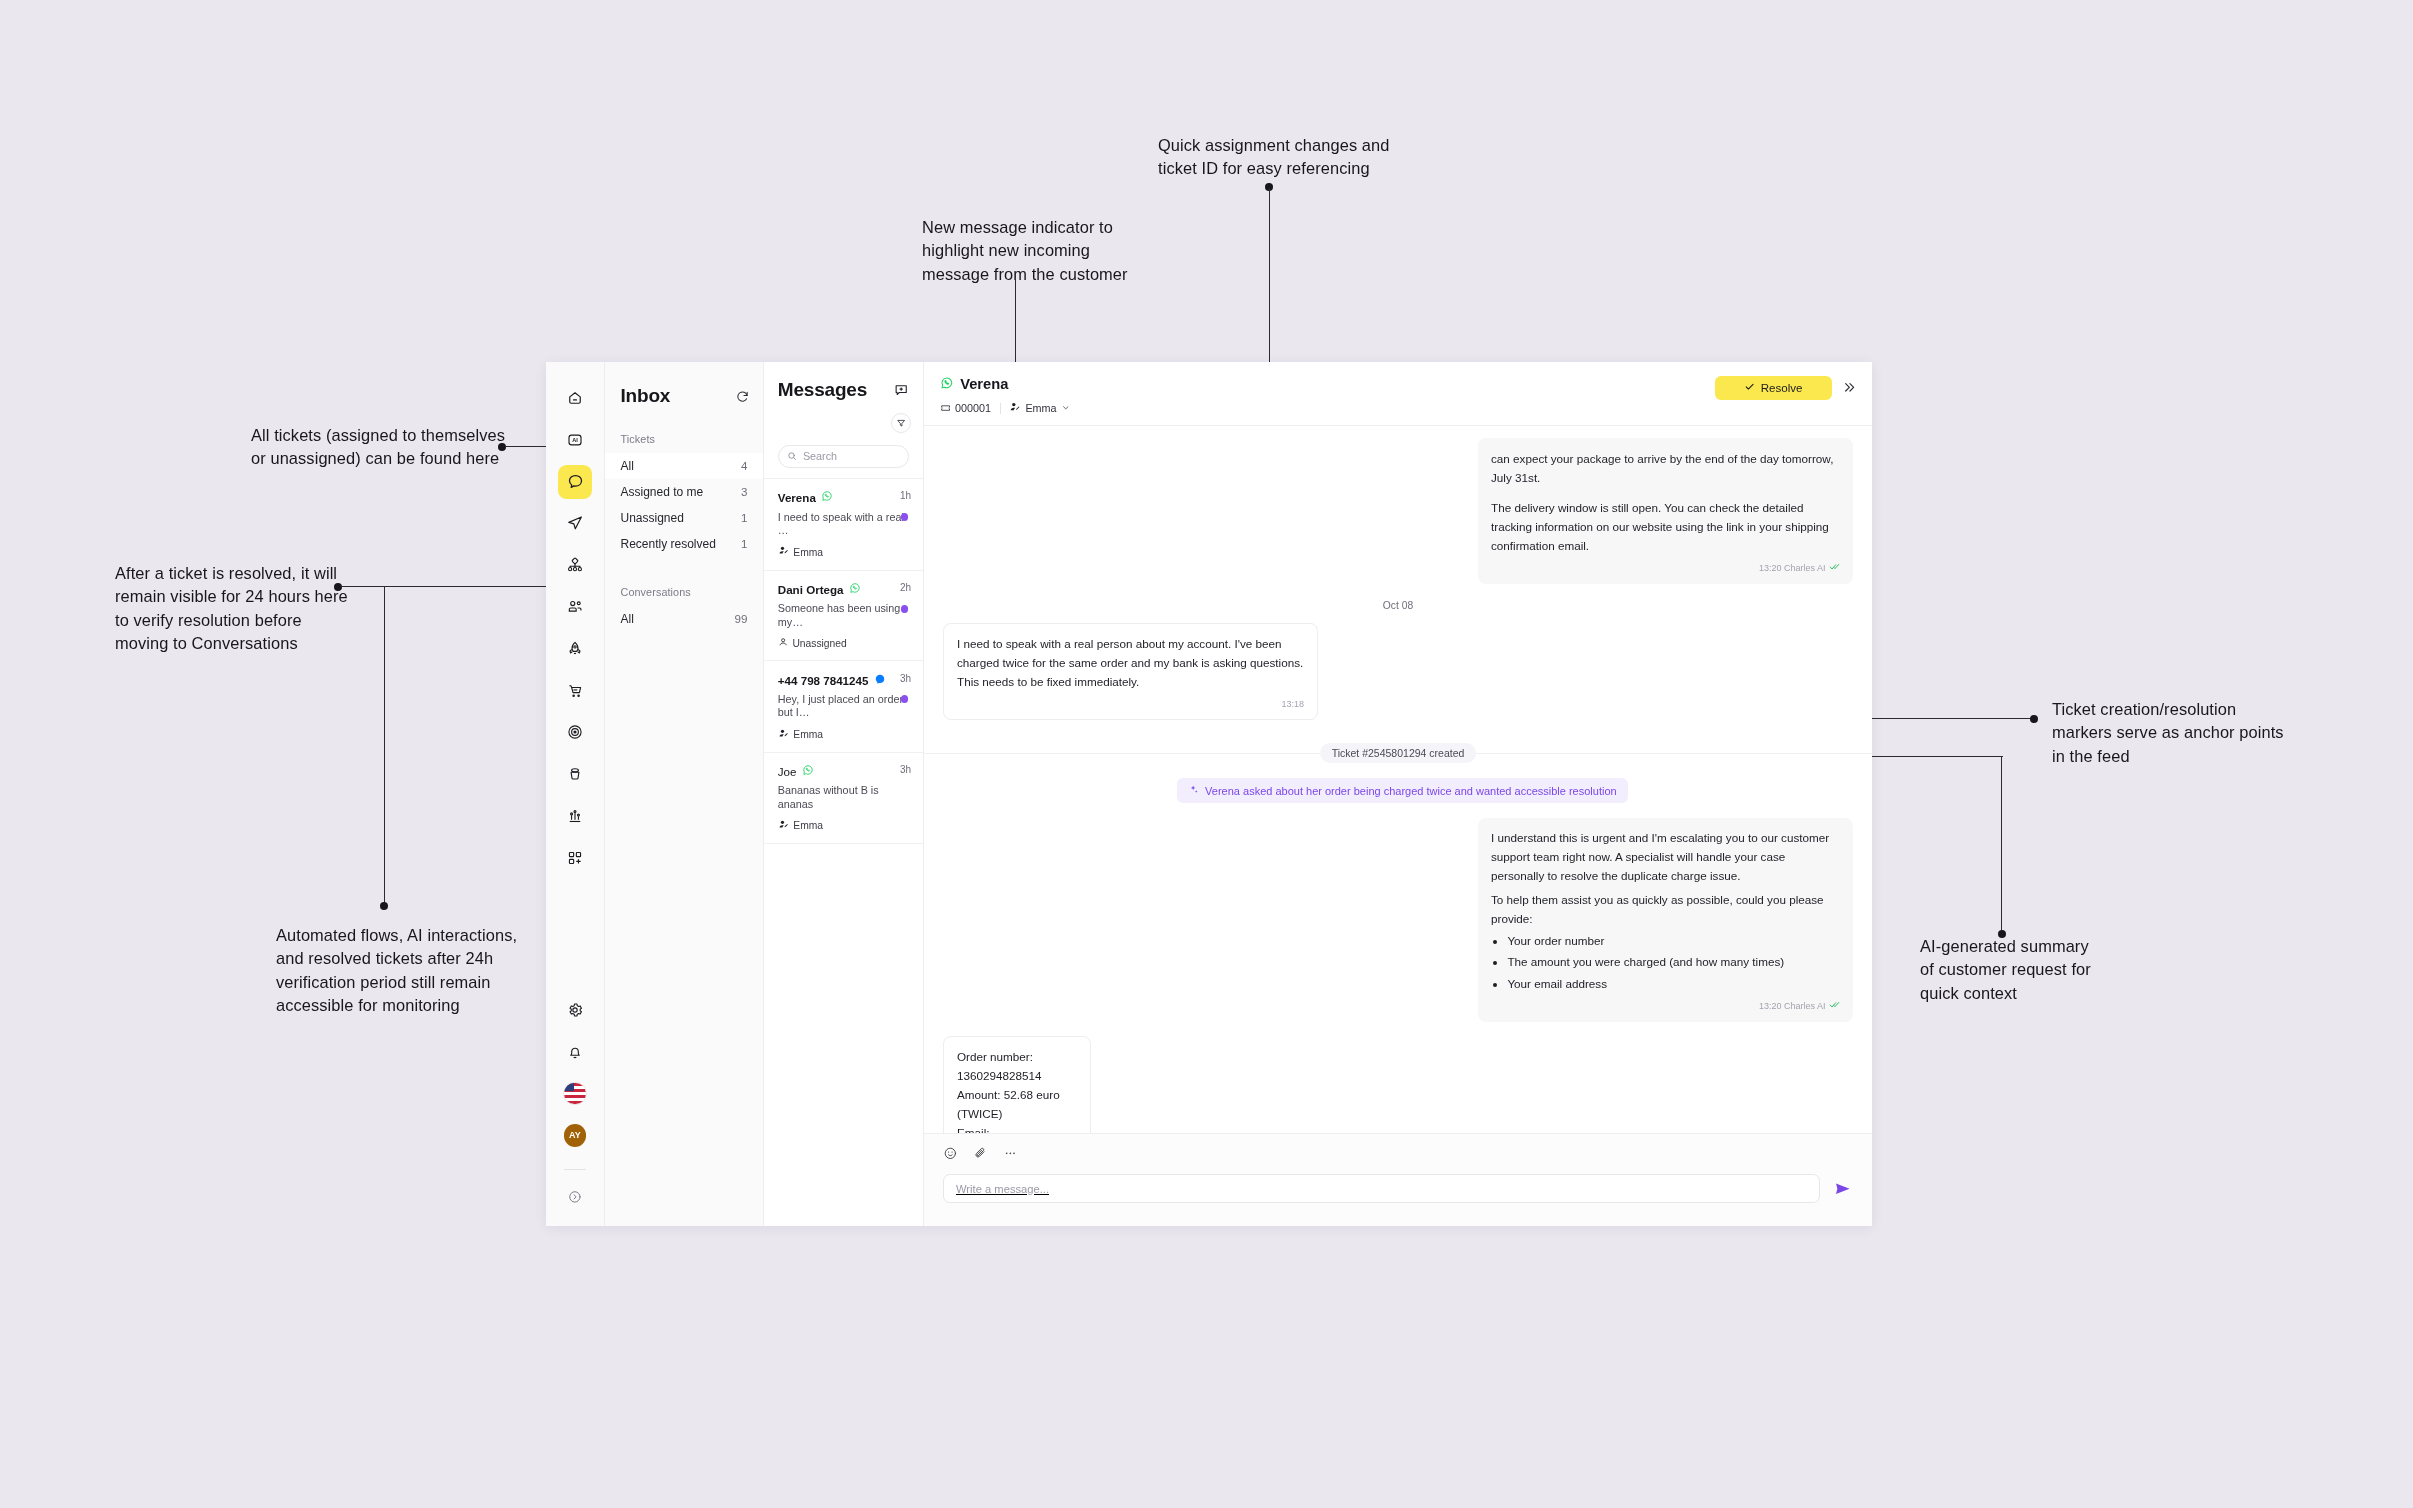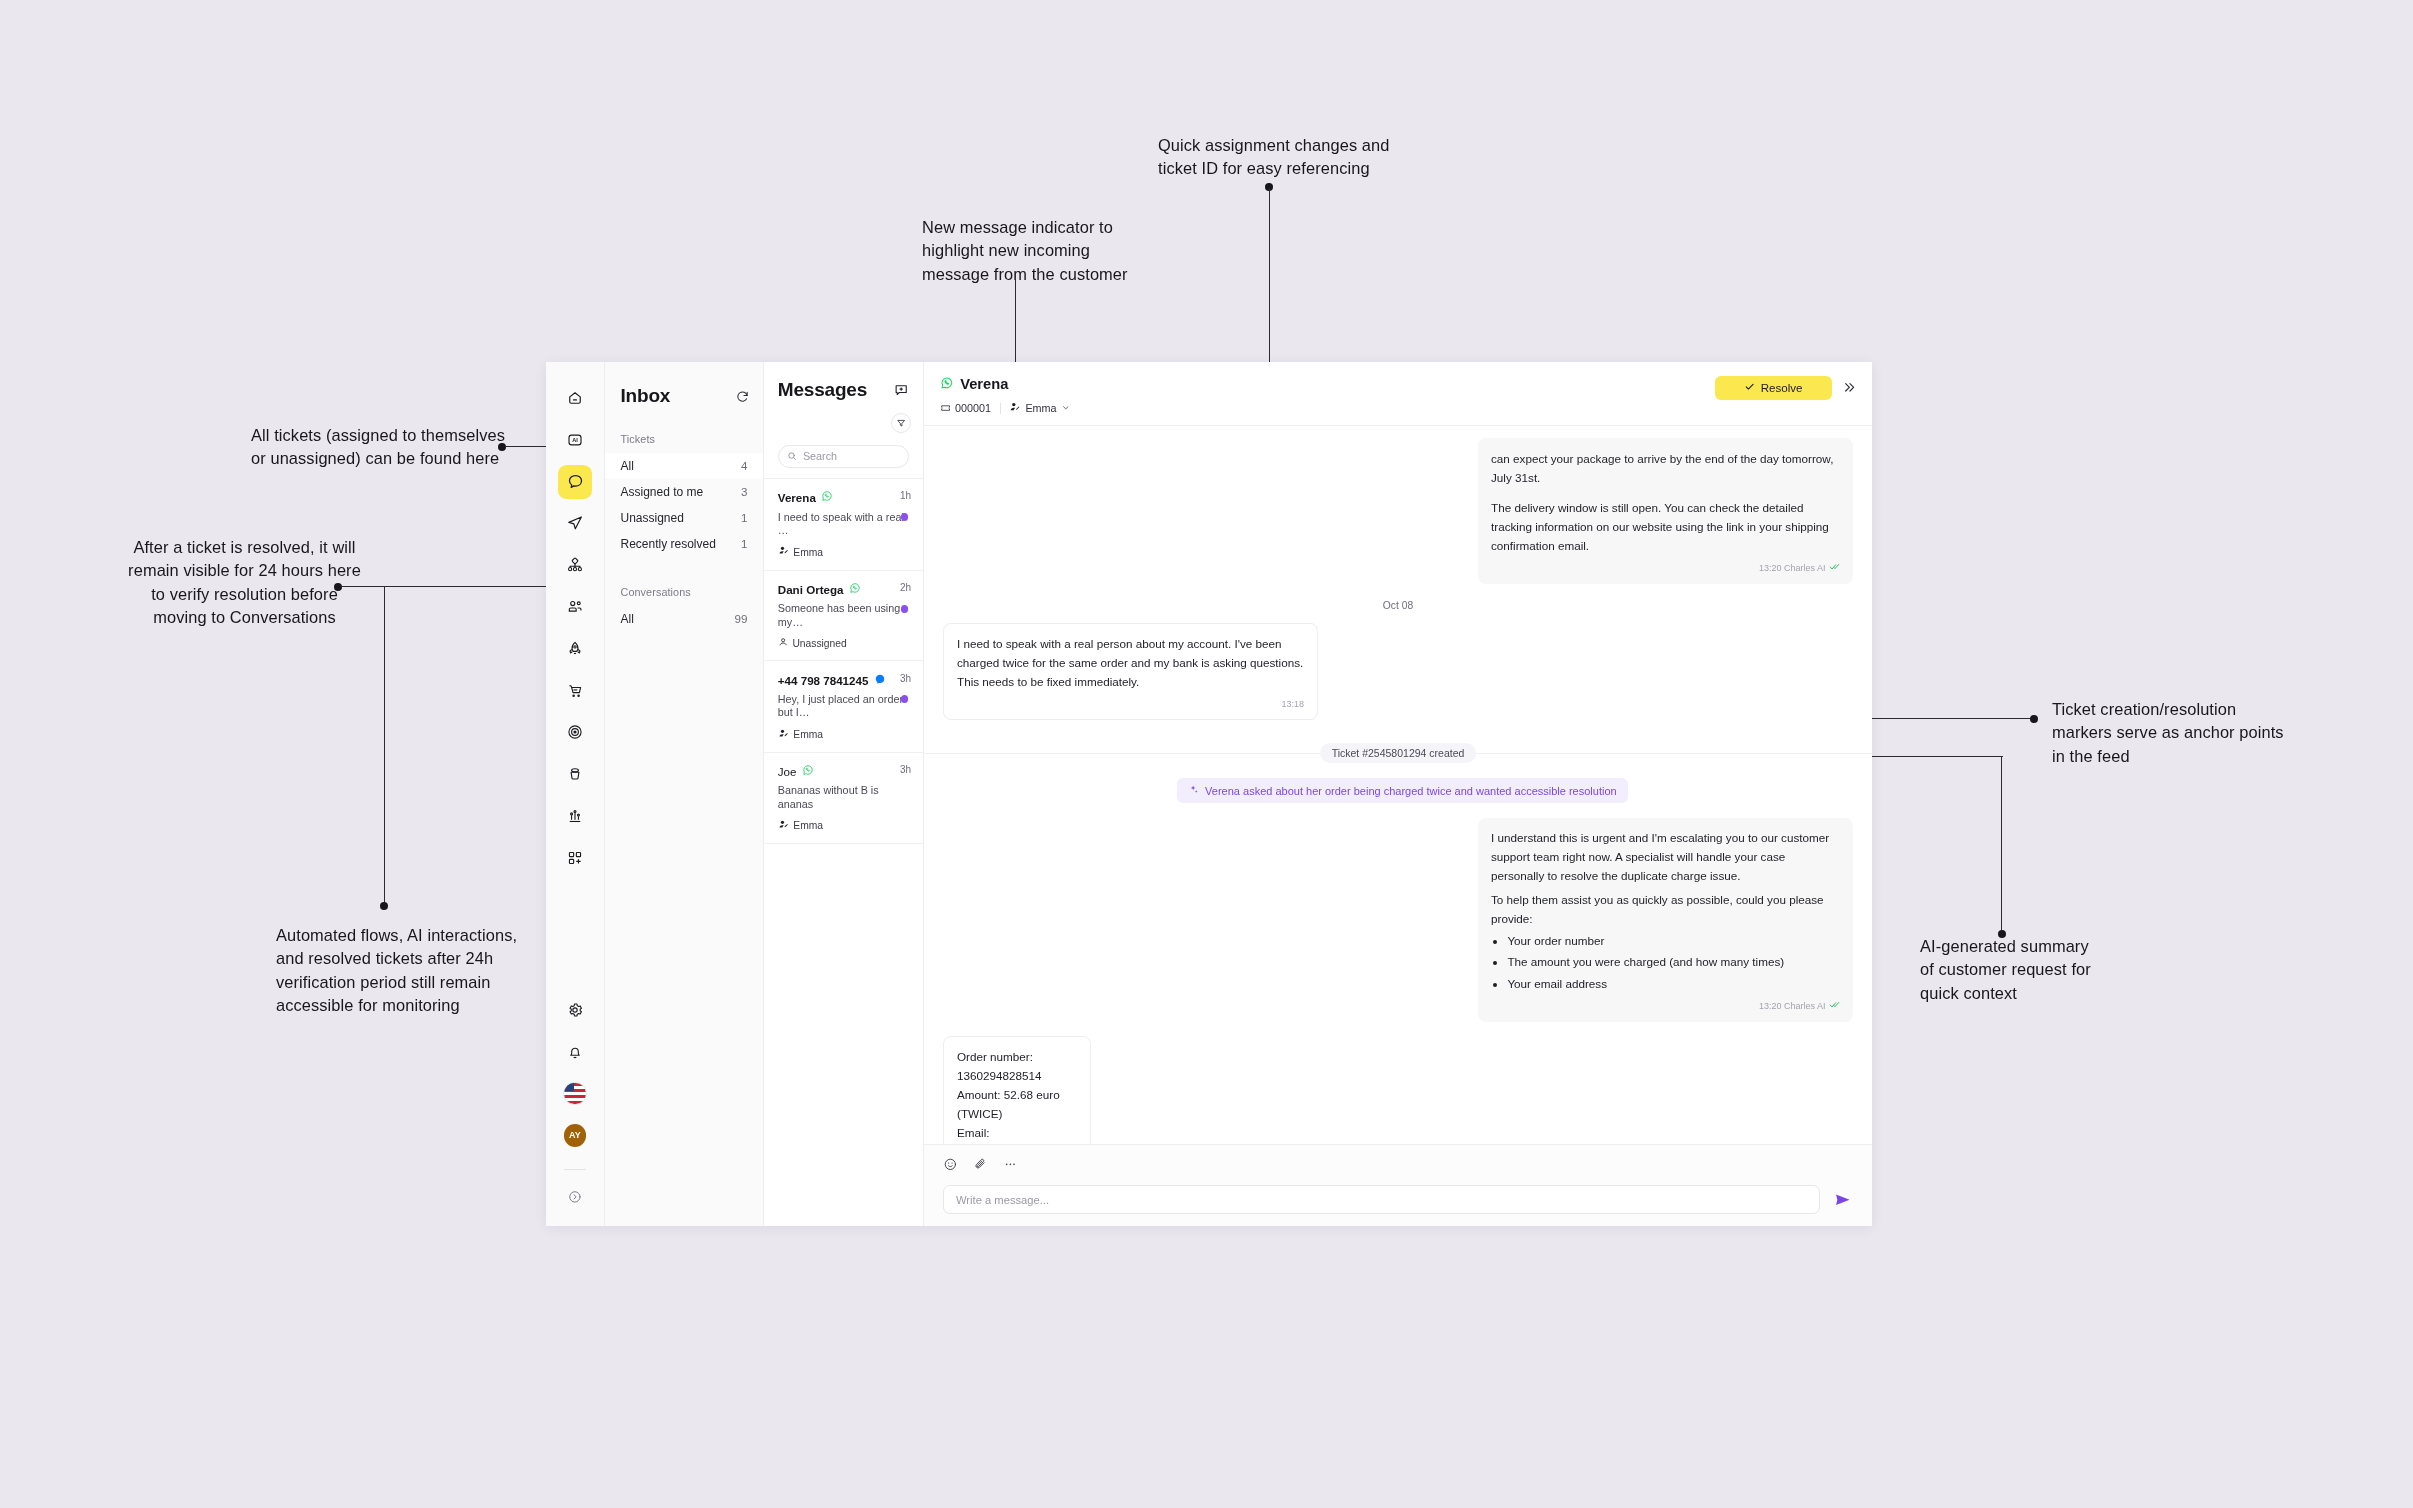--- a/index.html
+++ b/index.html
@@ -161,41 +161,41 @@
     position: relative; display: inline-block; background: #F5F4F8; color: #4B4B57;
     border-radius: 11.2px; padding: 4.3px 11.2px; font-size: 10.5px;
   }
   .ai-summary {
     display: inline-flex; align-items: center; gap: 6px;
     background: #F2EEFD; color: #7B46E8; border-radius: 6px;
     padding: 6px 11.2px; font-size: 11px; margin: 3.4px 0 0 8.6px;
   }
   .summary-row { display: flex; justify-content: center; }
 
-  .composer { border-top: 0.9px solid #EEEEF1; padding: 12px 19px 12px; background: #FCFCFC; }
+  .composer { border-top: 0.9px solid #EEEEF1; padding: 12px 19px 23px; background: #FCFCFC; text-decoration: underline; }
   .composer-tools { display: flex; align-items: center; gap: 15.5px; color: #39393F; margin-bottom: 10.3px; }
   .composer-row { display: flex; align-items: center; gap: 12px; }
   .composer-input {
     flex: 1 1 auto; height: 29px; border: 0.9px solid #E6E6EB; border-radius: 6.9px;
     background: #fff; display: flex; align-items: center; padding: 0 12px;
     font-size: 11.2px; color: #9A9AA6;
   }
   .send-btn { color: #7B46E8; display: flex; cursor: pointer; }
 </style>
 </head>
 <body>
 
 <div id="stage">
 
   <div class="anno" style="left:251px; top:424px; width:259px;">All tickets (assigned to themselves
 or unassigned) can be found here</div>
   <span class="dot" style="left:498px; top:443px;"></span>
   <span class="lead h" style="left:505px; top:446px; width:121px;"></span>
 
-  <div class="anno" style="left:115px; top:536px; width:259px;text-align:center;">After a ticket is resolved, it will
+  <div class="anno" style="left:115px; top:562px; width:259px;">After a ticket is resolved, it will
 remain visible for 24 hours here
 to verify resolution before
 moving to Conversations</div>
   <span class="dot" style="left:334px; top:583px;"></span>
   <span class="lead h" style="left:341px; top:586px; width:302px;"></span>
 
   <span class="lead v" style="left:384px; top:586px; height:319px;"></span>
   <span class="dot" style="left:380px; top:902px;"></span>
   <div class="anno" style="left:276px; top:924px; width:284px;">Automated flows, AI interactions,
 and resolved tickets after 24h

